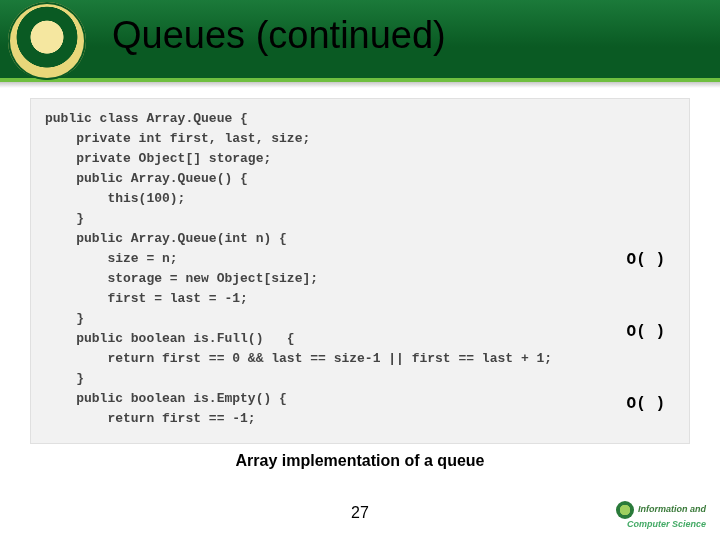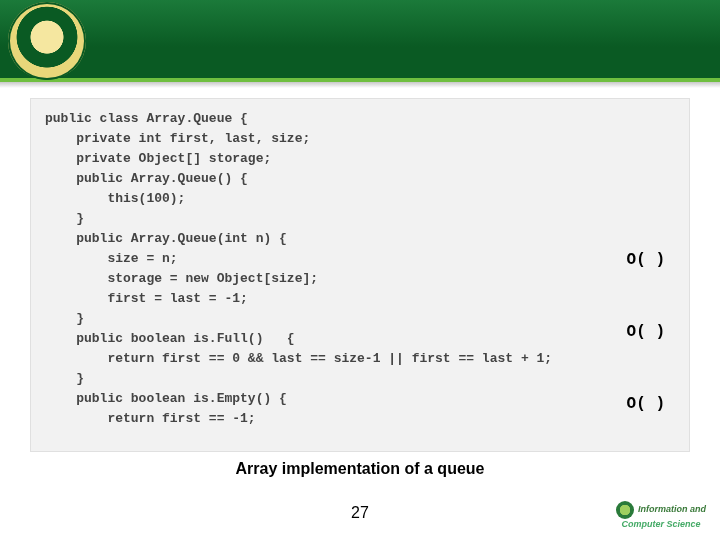--- a/index.html
+++ b/index.html
@@ -1,35 +1,36 @@
 <!DOCTYPE html>
 <html><head>
 <meta charset="utf-8">
 <style>
   html,body{margin:0;padding:0;width:720px;height:540px;background:#fff;font-family:Arial,Helvetica,sans-serif;overflow:hidden}
   .header{height:78px;background:linear-gradient(to bottom,#1b7a3a 0%,#0a5a23 60%,#0a5a23 100%);position:relative;border-bottom:4px solid #6fbf3f}
   .header::after{content:"";position:absolute;left:0;right:0;bottom:-10px;height:6px;background:linear-gradient(to bottom,#c8c8c8,rgba(200,200,200,0));}
   .logo{position:absolute;left:8px;top:2px;width:78px;height:78px;border-radius:50%;background:radial-gradient(circle at 50% 45%, #f5e7a0 0 28%, #0a5a23 29% 52%, #e8d77a 53% 72%, #0a5a23 73% 100%);box-shadow:0 0 0 2px #0a5a23 inset}
   .title{position:absolute;left:112px;top:14px;font-size:38px;color:#000}
-  .codebox{margin:16px 30px 8px 30px;background:#f2f2f2;border:1px solid #e0e0e0;padding:10px 14px 14px 14px;position:relative;height:328px}
+  .codebox{margin:16px 30px 8px 30px;background:#f2f2f2;border:1px solid #e0e0e0;padding:10px 14px 6px 14px;position:relative;height:328px}
   .code{font-family:"Courier New",monospace;font-size:13px;font-weight:bold;line-height:20px;color:#444;white-space:pre}
   .ann{position:absolute;right:24px;font-family:"Courier New",monospace;font-weight:bold;font-size:16px;color:#000}
   .caption{text-align:center;font-weight:bold;font-size:16px;margin-top:6px}
   .footer{position:absolute;left:0;right:0;bottom:0;height:36px}
   .pagenum{position:absolute;left:0;right:0;bottom:18px;text-align:center;font-size:16px}
-  .footer-logo{position:absolute;right:14px;bottom:10px;font-size:9px;font-style:italic;text-align:center;color:#4a6;line-height:11px;font-weight:bold}
+  .footer-logo{position:absolute;right:14px;bottom:10px;font-size:9px;font-style:italic;text-align:right;color:#4a6;line-height:11px;font-weight:bold}
   .footer-logo .top{color:#3a7a3a}
   .footer-logo .bot{color:#4a6}
   .footer-logo .sw{display:inline-block;width:18px;height:18px;background:radial-gradient(circle at 50% 50%,#9fcf5f 0 40%,#2a7a3a 42% 100%);border-radius:50%;vertical-align:middle;margin-right:4px}
 </style>
 </head>
 <body>
 
 <div class="header">
   <div class="logo"></div>
+  <div class="title">Queues (continued)</div>
 </div>
 
 <div class="codebox">
   <div class="code" id="code-lines">public class Array.Queue {
     private int first, last, size;
     private Object[] storage;
     public Array.Queue() {
         this(100);
     }
     public Array.Queue(int n) {

